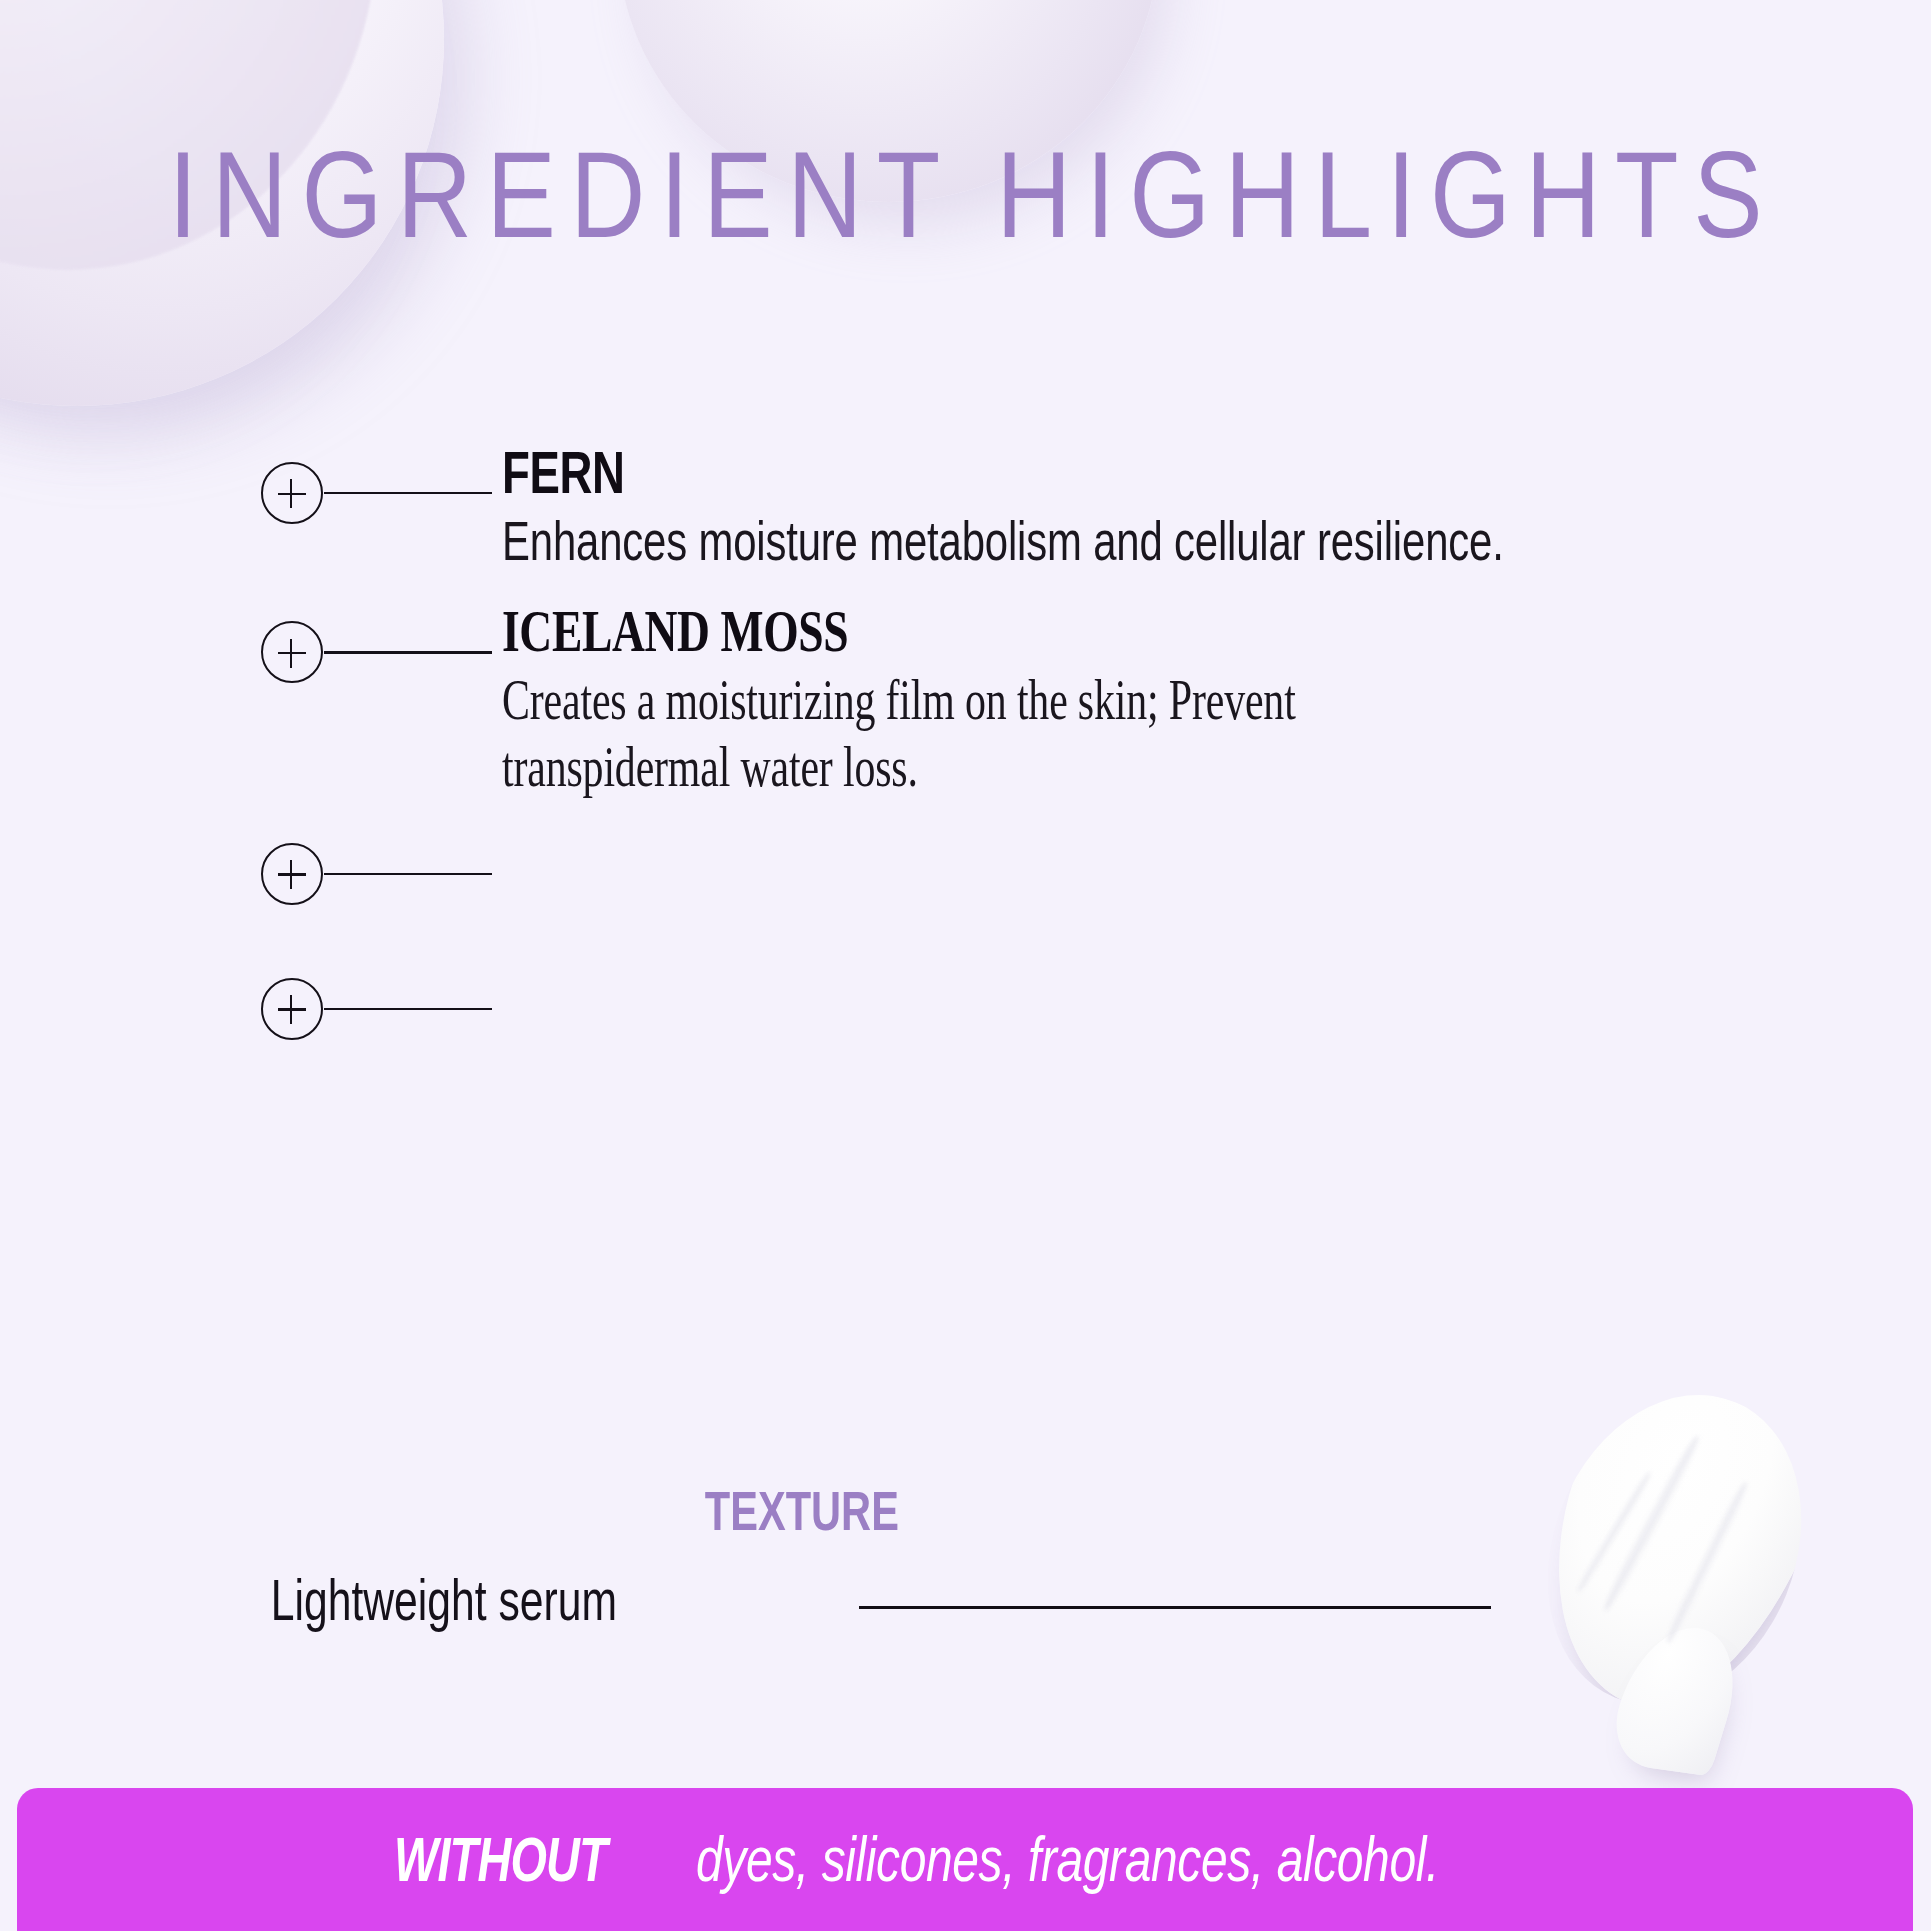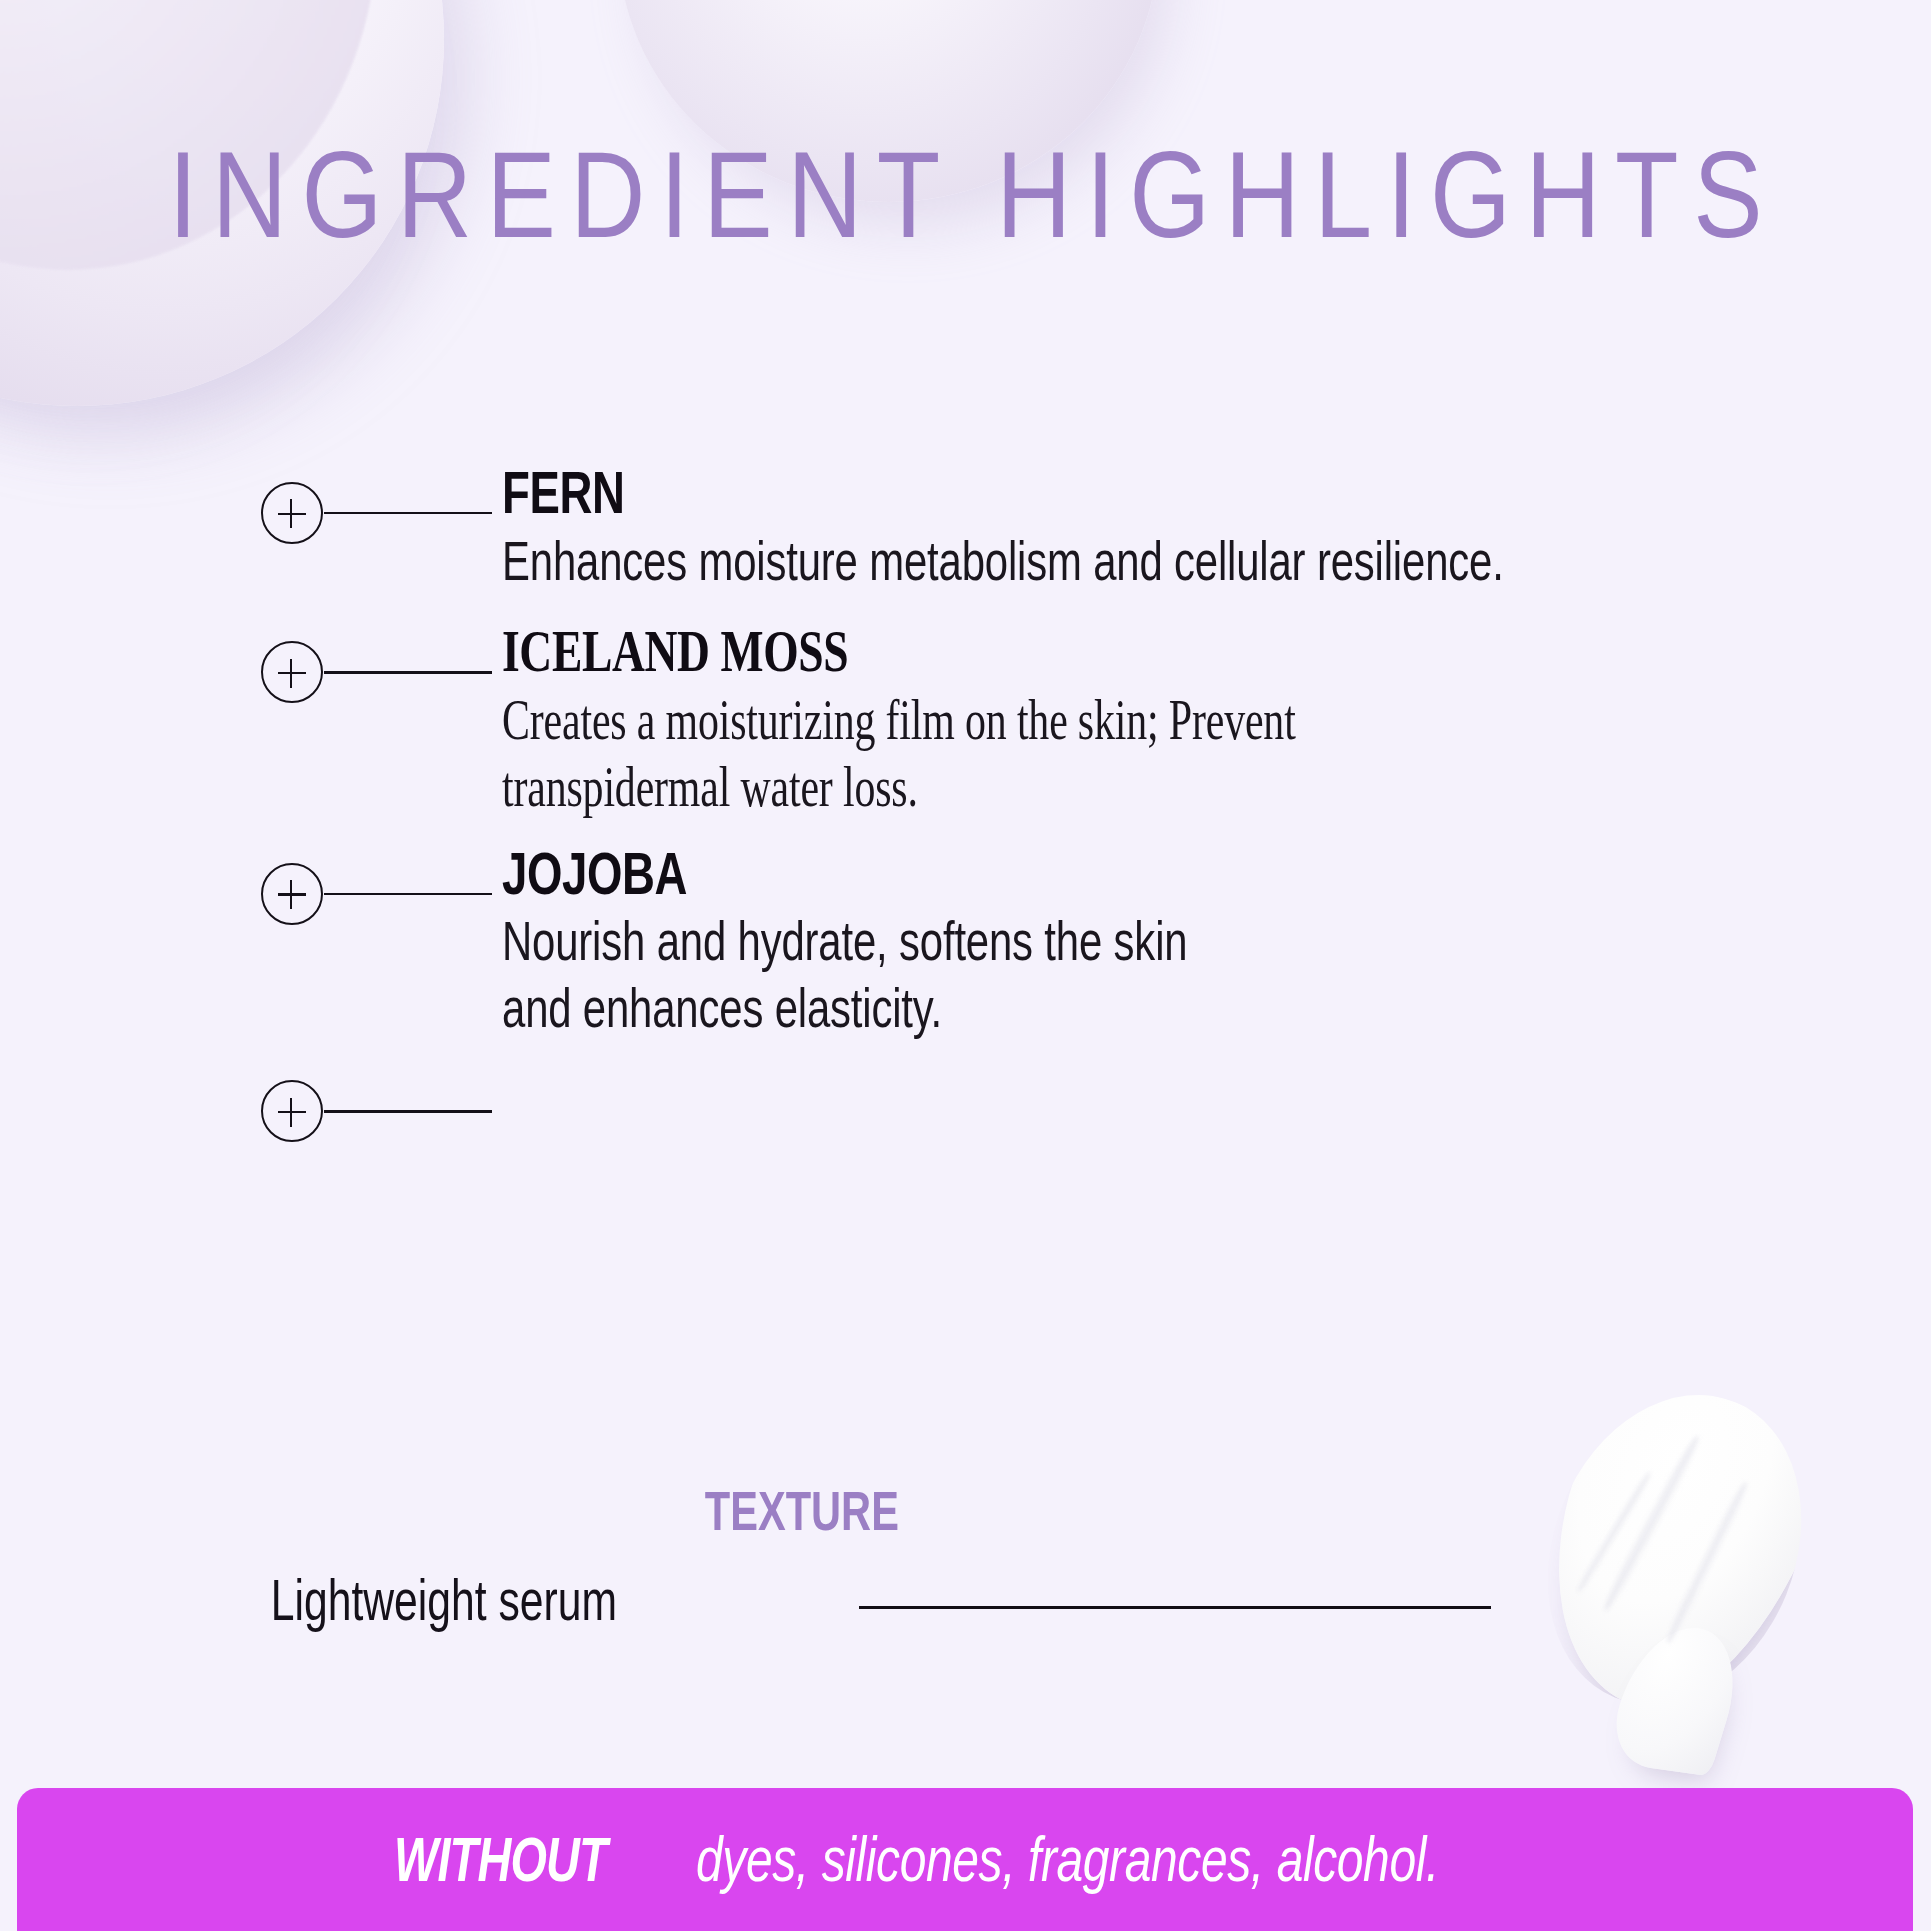--- a/index.html
+++ b/index.html
@@ -162,21 +162,21 @@
     line-height: 1.18;
     font-weight: 400;
     margin-top: 7.7px;
     letter-spacing: -0.2px;
     transform: scaleX(0.79) scaleY(1.06);
     transform-origin: left top;
     white-space: pre-line;
   }
 
   
-  #row-0 { margin-bottom: 25px; margin-top: 20px; }
+  #row-0 { margin-bottom: 25px; }
   #row-1 { margin-bottom: 25px; font-family: Liberation Serif, serif; }
   #row-2 { margin-bottom: 21px; }
 
   
   #texture-block {
     position: absolute;
     left: 261px;
     top: 1483px;
     width: 1352px;
     text-align: center;
@@ -324,25 +324,20 @@
         <div class="ing-desc">Creates a moisturizing film on the skin; Prevent
 transpidermal water loss.</div>
       </div>
     </div>
 
     <div class="ing-row" id="row-2">
       <div class="marker-col">
         <div class="plus-circle"></div>
         <div class="connector"></div>
       </div>
-      <div class="text-col">
-        <div class="ing-name">JOJOBA</div>
-        <div class="ing-desc">Nourish and hydrate, softens the skin
-and enhances elasticity.</div>
-      </div>
     </div>
 
     <div class="ing-row" id="row-3">
       <div class="marker-col">
         <div class="plus-circle"></div>
         <div class="connector"></div>
       </div>
     </div>
 
   </div>

